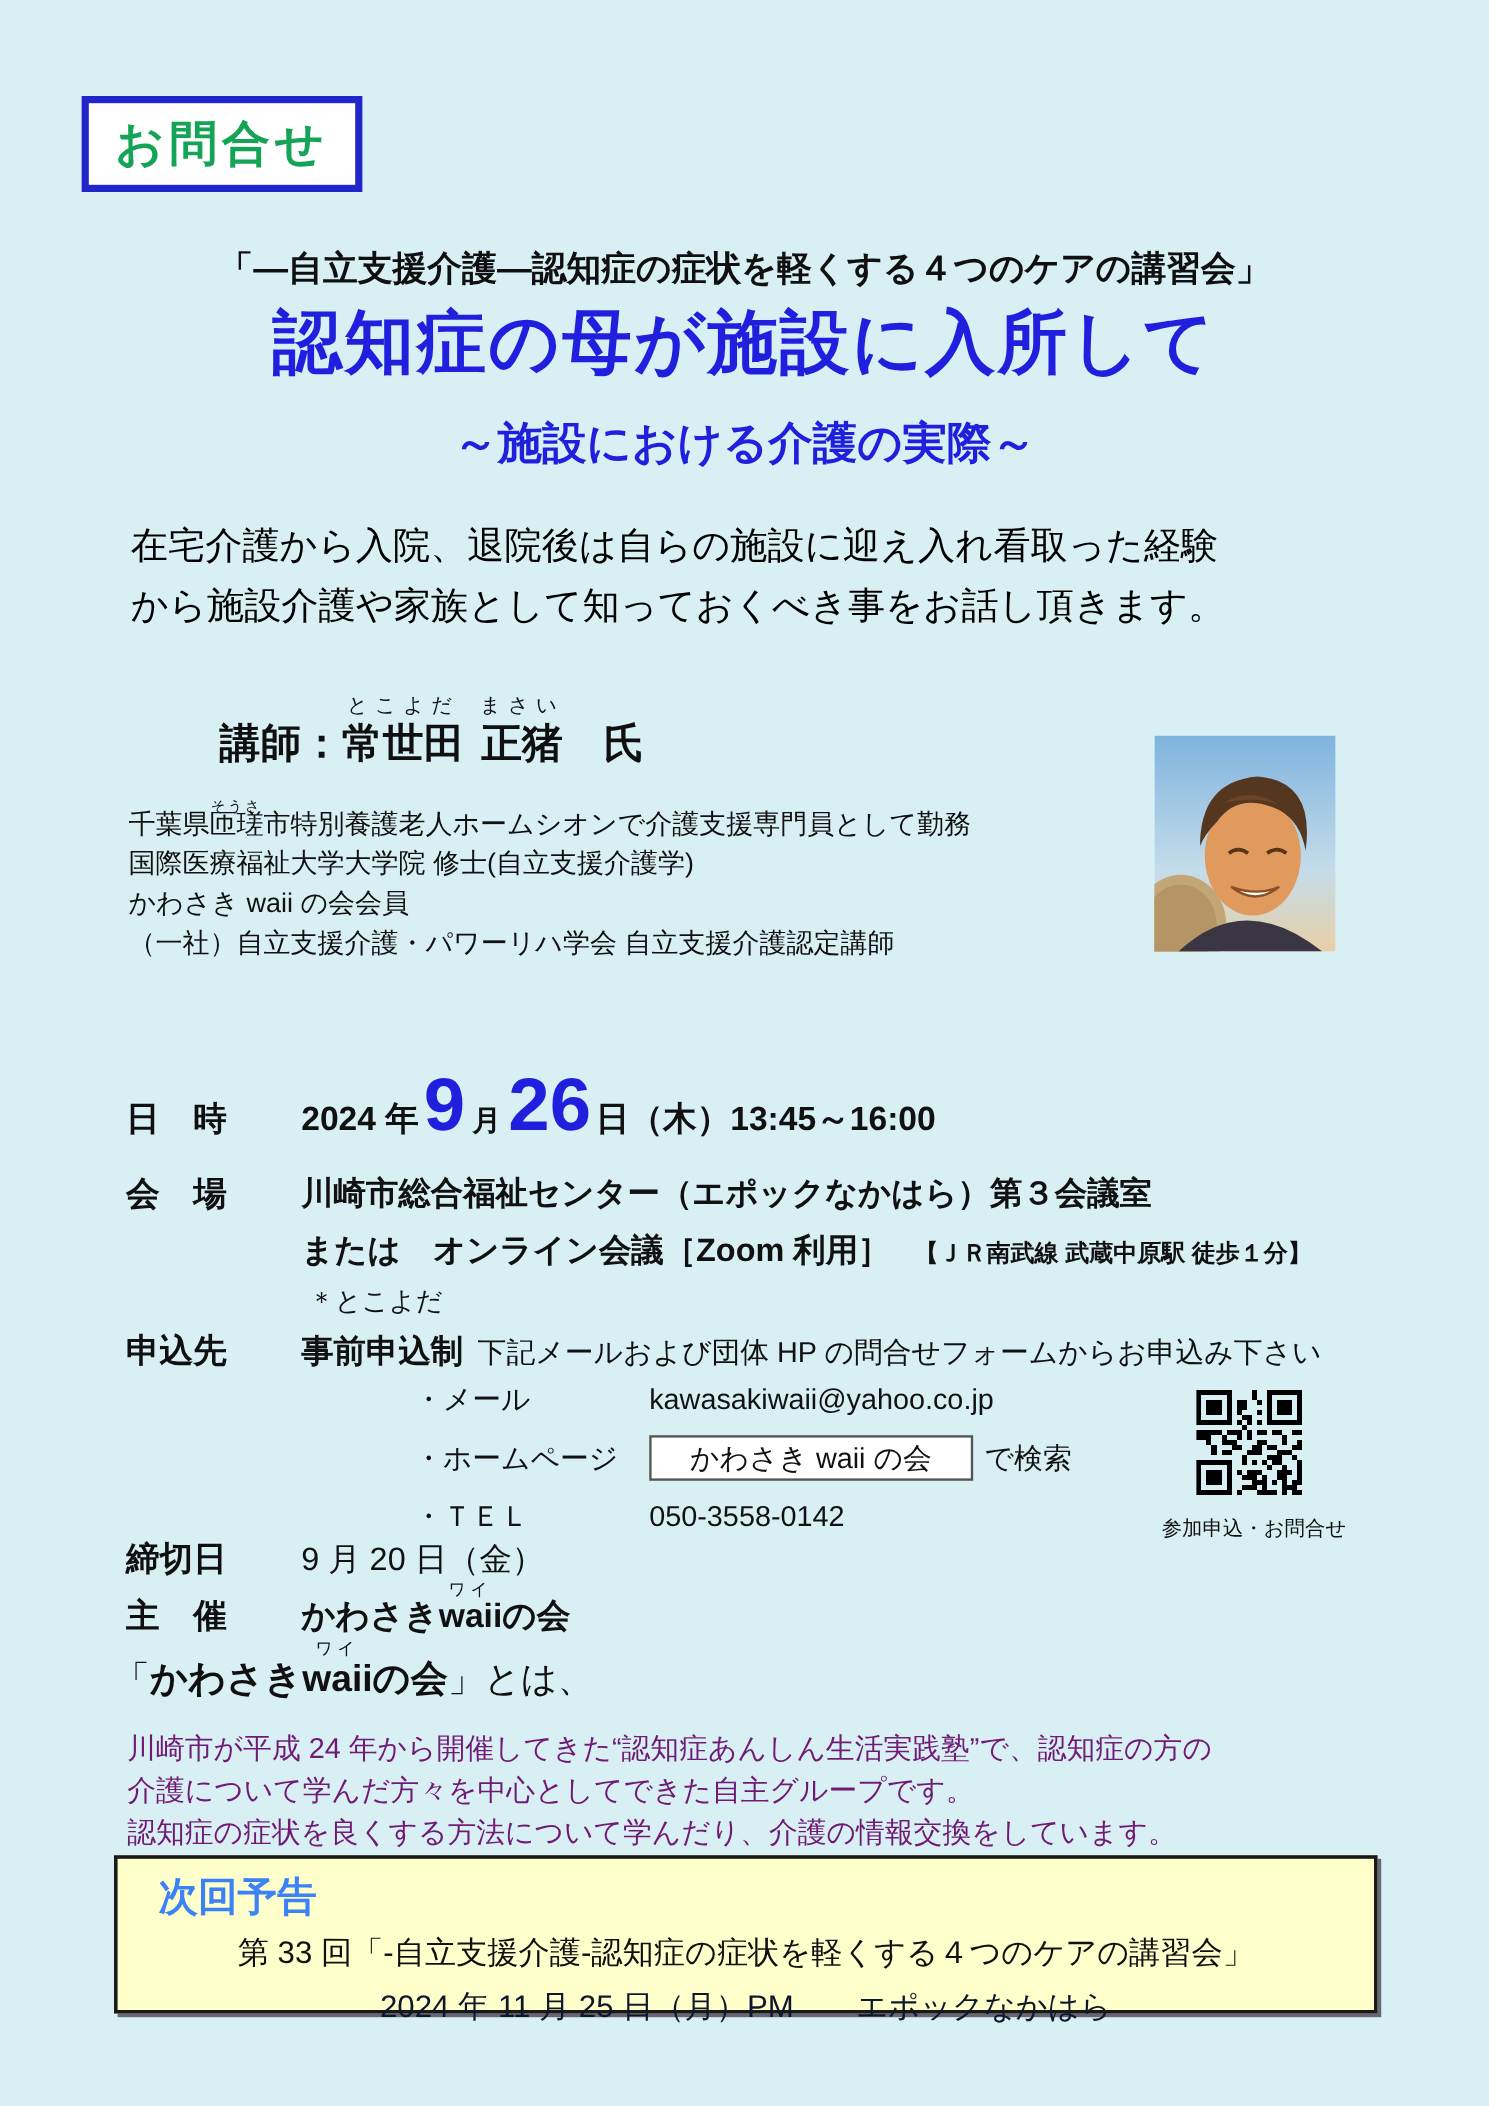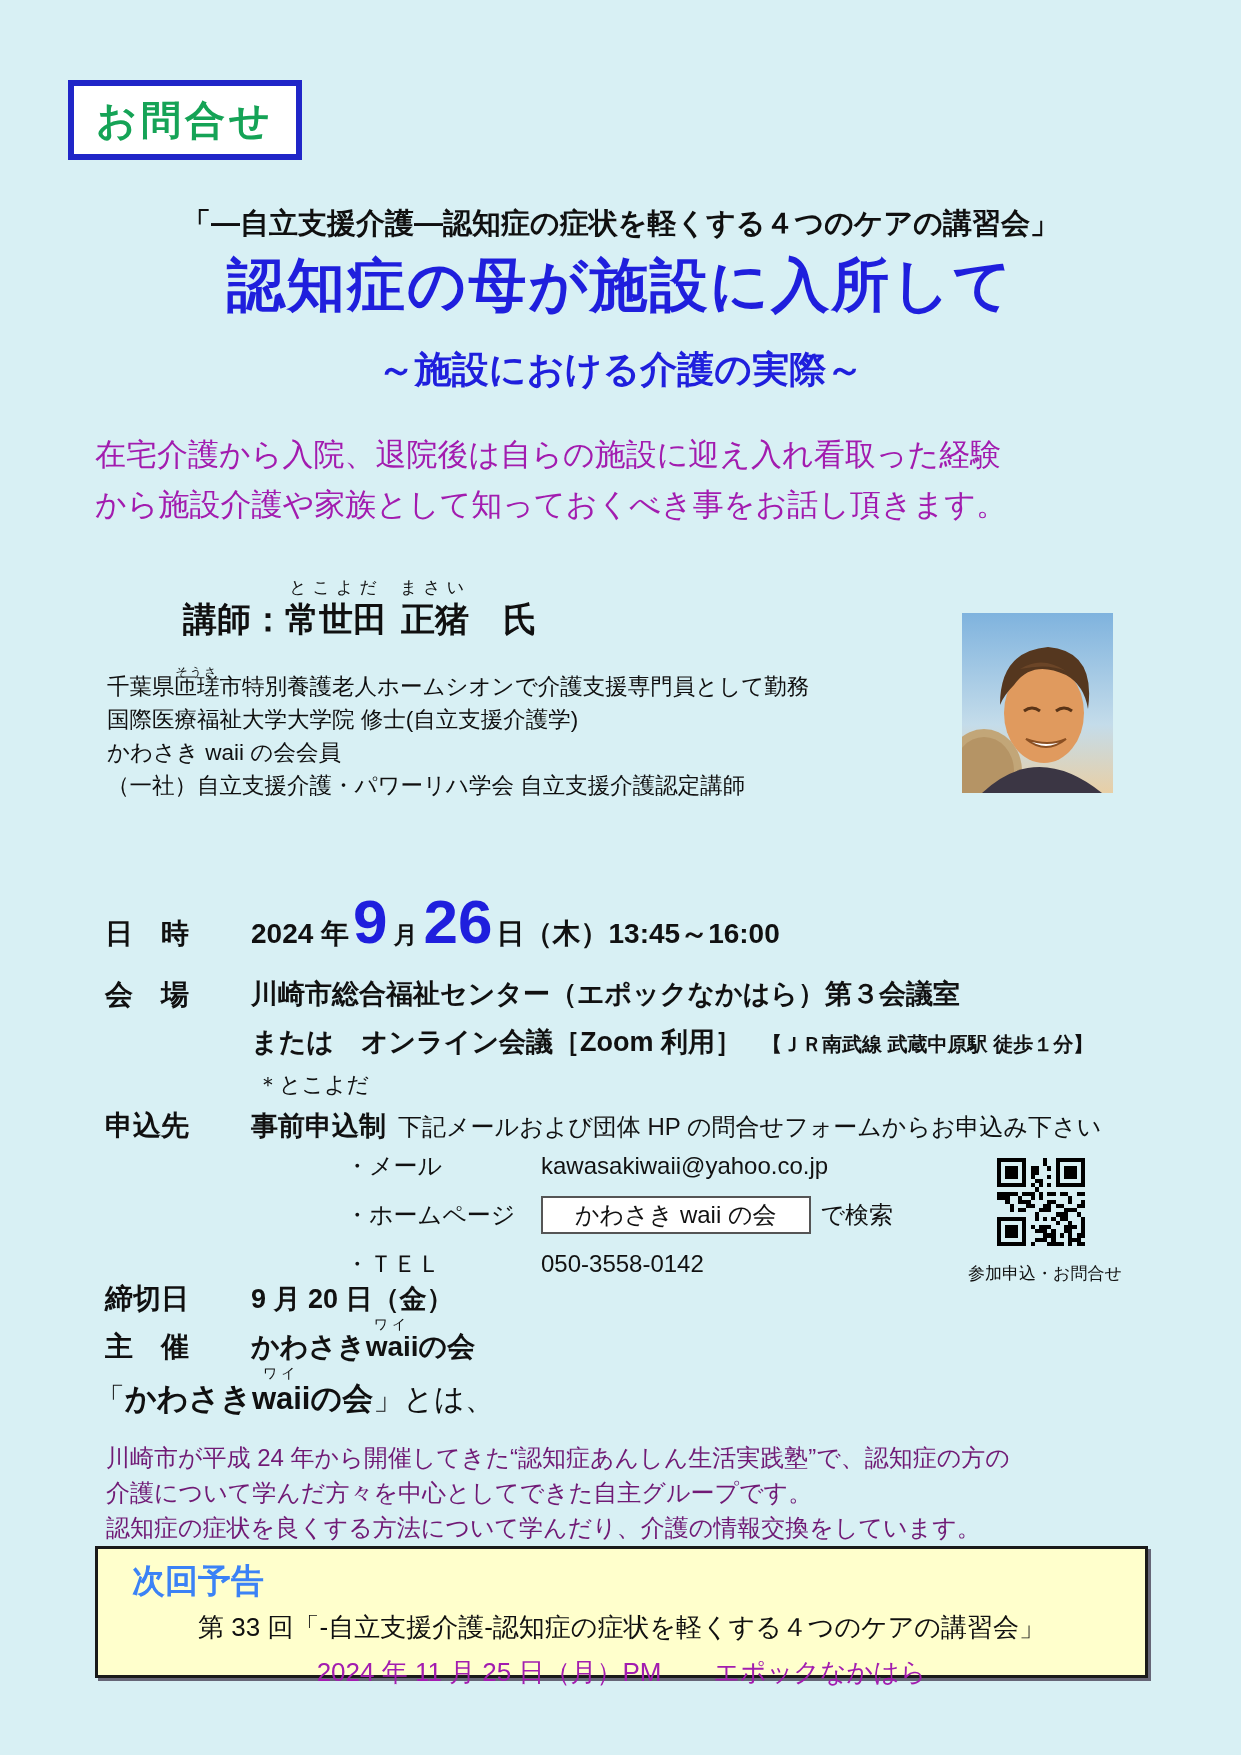--- a/index.html
+++ b/index.html
@@ -16,21 +16,21 @@
     left:68px;top:80px;padding:12px 22px;background:#ffffff;
     border:6px solid #2026c8;font-size:40px;font-weight:bold;
     color:#15a356;letter-spacing:4px;line-height:1.1;
   }
 
   
   .series-title{left:0;top:204px;width:100%;text-align:center;font-size:29px;font-weight:bold;color:#101010;}
   .main-title{left:0;top:247px;width:100%;text-align:center;font-size:58px;font-weight:900;color:#1f1fdd;letter-spacing:2px;}
   .subtitle{left:0;top:345px;width:100%;text-align:center;font-size:37px;font-weight:bold;color:#1f1fdd;}
 
-  .intro{left:95px;top:430px;font-size:31px;line-height:50px;color:#a21caf;}
+  .intro{left:109px;top:430px;font-size:31px;line-height:50px;color:#000000;}
 
   
   .ruby{display:inline-block;position:relative;}
   .ruby .rt{
     position:absolute;left:50%;transform:translateX(-50%);
     font-weight:normal;white-space:nowrap;color:#101010;
   }
 
   .lecturer{left:183px;top:597px;font-size:34px;font-weight:bold;color:#101010;}
   .lecturer .rt{top:-21px;font-size:17px;letter-spacing:6px;}
@@ -66,39 +66,39 @@
   .apply-item{display:flex;align-items:baseline;margin-bottom:14px;font-size:24px;}
   .apply-item-label{width:196px;flex:none;}
   .search-box{display:inline-block;border:2px solid #555;background:#fff;padding:1px 32px;}
   .search-suffix{margin-left:10px;}
 
   .qr{left:997px;top:1158px;width:88px;height:88px;}
   .qr svg{display:block;width:100%;height:100%;}
   .qr-caption{left:925px;top:1262px;width:240px;text-align:center;font-size:17px;color:#101010;}
 
   .deadline-row{top:1280px;align-items:baseline;}
-  .deadline-value{font-size:27px;font-weight:bold;}
+  .deadline-value{font-size:27px;font-weight:normal;}
 
   .organizer-row{top:1328px;align-items:baseline;}
   .organizer-value{font-size:28px;font-weight:bold;}
   .organizer-value .rt{top:-15px;font-size:14px;letter-spacing:4px;}
 
   .about-heading{left:95px;top:1378px;font-size:30px;color:#101010;}
   .about-heading .bold{font-weight:bold;font-size:31px;}
   .about-heading .rt{top:-16px;font-size:14px;letter-spacing:4px;}
 
   .about-para{left:106px;top:1440px;font-size:24px;line-height:35px;color:#701a75;}
 
   .next-box{
     left:95px;top:1546px;width:1047px;height:126px;
     background:#ffffcc;border:3px solid #1a1a1a;box-shadow:3px 3px 0 #667;
   }
   .next-title{margin:10px 0 0 34px;font-size:33px;font-weight:bold;color:#3b82f6;}
   .next-line1{text-align:center;font-size:26px;margin-top:6px;color:#101010;}
-  .next-line2{text-align:center;font-size:26px;margin-top:10px;color:#a21caf;}
+  .next-line2{text-align:center;font-size:26px;margin-top:10px;color:#0f172a;}
 </style>
 </head>
 <body>
 
 <div class="abs badge">お問合せ</div>
 
 <div class="abs series-title">「―自立支援介護―認知症の症状を軽くする４つのケアの講習会」</div>
 <div class="abs main-title">認知症の母が施設に入所して</div>
 <div class="abs subtitle">～施設における介護の実際～</div>
 

